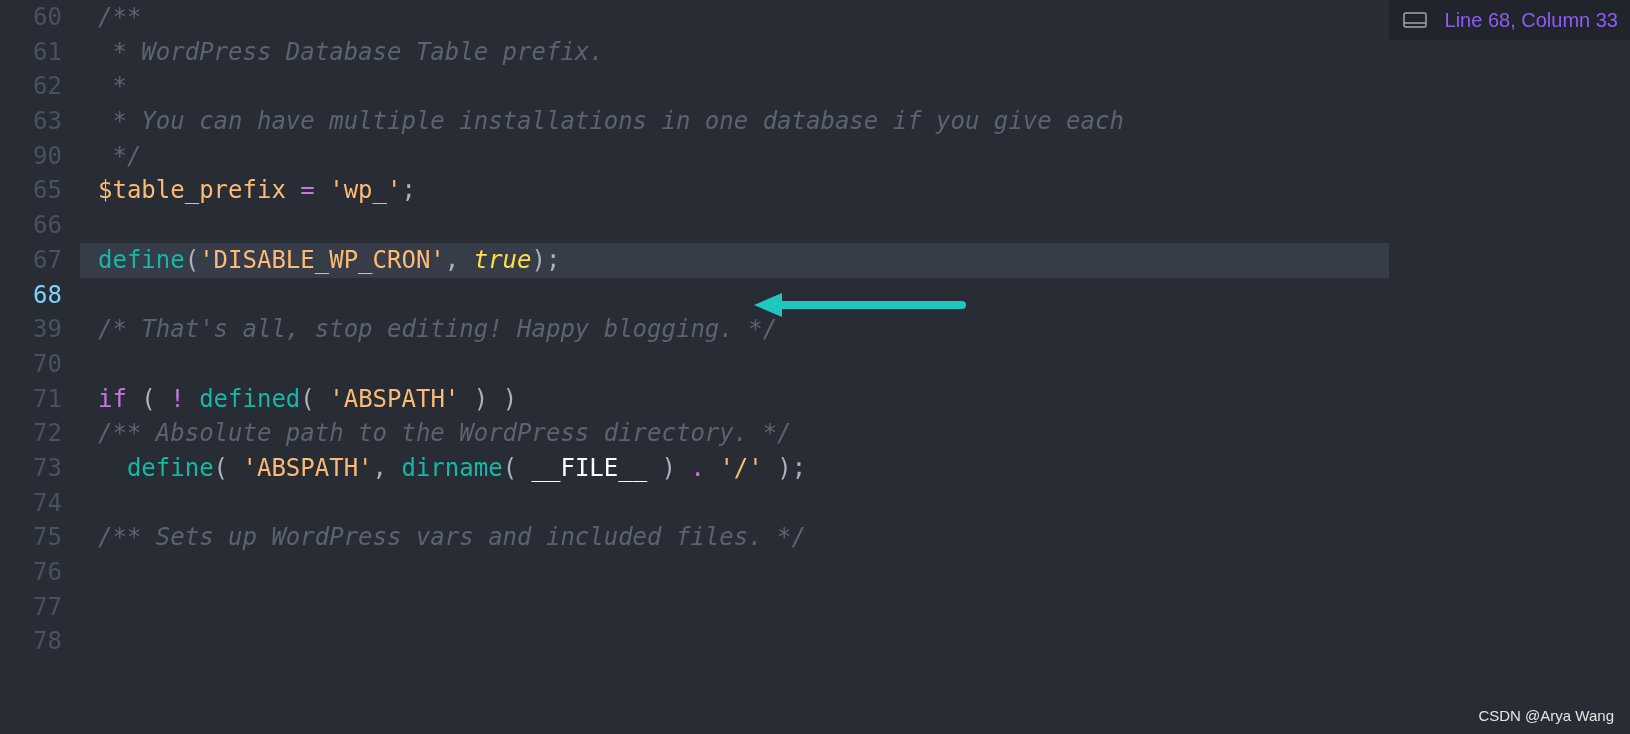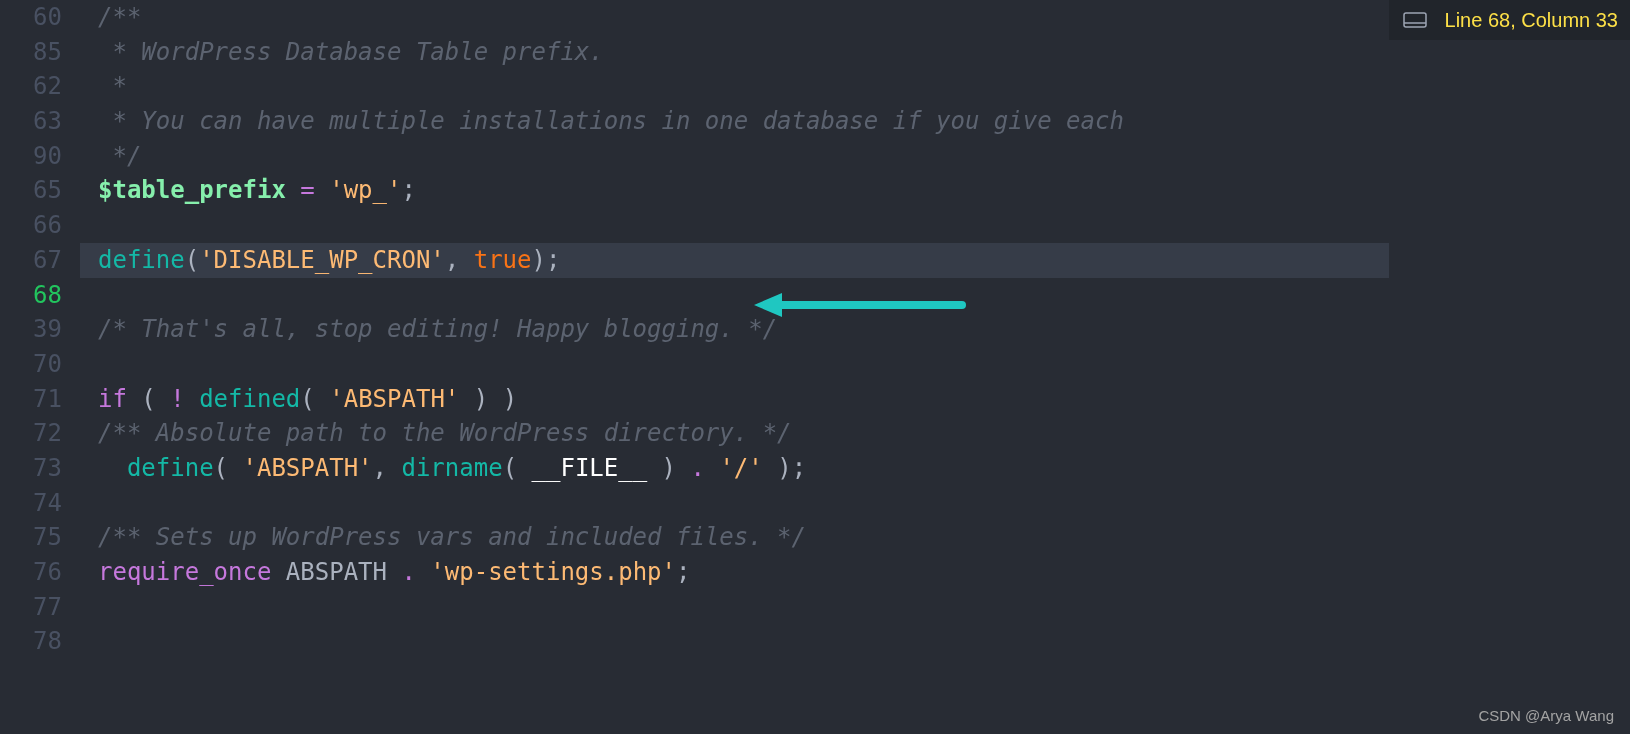--- a/index.html
+++ b/index.html
@@ -32,21 +32,21 @@
       padding-right: 18px;
       color: #495162;
       user-select: none;
       line-height: 34.7px;
       font-size: 24px;
     }
     .gutter .line-num {
       height: 34.7px;
     }
     .gutter .line-num.active {
-      color: #22c55e;
+      color: #7dd3fc;
     }
     .code {
       flex: 1;
       padding-left: 18px;
       line-height: 34.7px;
       font-size: 24px;
       position: relative;
     }
     .code-line {
       height: 34.7px;
@@ -57,76 +57,76 @@
       content: '';
       position: absolute;
       left: -98px;
       right: 0;
       top: 0;
       bottom: 0;
       background: rgba(95, 107, 131, 0.25);
       z-index: -1;
     }
     .comment { color: #5c6370; font-style: italic; }
-    .variable { color: #86efac; font-weight: bold; }
+    .variable { color: #fdba74; }
     .string { color: #fdba74; }
     .keyword { color: #c678dd; }
     .function-call { color: #14b8a6; }
-    .constant { color: #f97316; }
+    .constant { color: #fde047; font-style: italic; }
     .constant-magic { color: #ffffff; }
     .punct { color: #abb2bf; }
     .default { color: #abb2bf; }
     
     .arrow {
       position: absolute;
       left: 672px;
       top: 290px;
       pointer-events: none;
       z-index: 10;
     }
     
     .status-bar {
       height: 40px;
       background: #21252b;
       display: flex;
       align-items: center;
       padding: 0 12px;
-      color: #fde047;
+      color: #8b5cf6;
       font-size: 20px;
       font-family: -apple-system, BlinkMacSystemFont, 'Segoe UI', sans-serif;
     }
     .status-icon {
       width: 28px;
       height: 20px;
       margin-right: 16px;
       display: flex;
       align-items: center;
       justify-content: center;
     }
     .status-icon svg {
       width: 24px;
       height: 16px;
     }
     .watermark {
       position: absolute;
       right: 16px;
       bottom: 10px;
-      color: #a3a3a3;
+      color: #e5e5e5;
       font-size: 15px;
       font-family: -apple-system, BlinkMacSystemFont, 'Segoe UI', sans-serif;
     }
   </style>
 </head>
 <body>
 
 <div class="editor">
   <div class="code-area">
     <div class="gutter">
         <div class="line-num">60</div>
-        <div class="line-num">85</div>
+        <div class="line-num">61</div>
         <div class="line-num">62</div>
         <div class="line-num">63</div>
         <div class="line-num">90</div>
         <div class="line-num">65</div>
         <div class="line-num">66</div>
         <div class="line-num">67</div>
         <div class="line-num active">68</div>
         <div class="line-num">39</div>
         <div class="line-num">70</div>
         <div class="line-num">71</div>
@@ -148,21 +148,20 @@
         <div class="code-line"></div>
         <div class="code-line highlighted"><span class="function-call">define</span><span class="punct">(</span><span class="string">'DISABLE_WP_CRON'</span><span class="punct">, </span><span class="constant">true</span><span class="punct">);</span></div>
         <div class="code-line"></div>
         <div class="code-line"><span class="comment">/* That's all, stop editing! Happy blogging. */</span></div>
         <div class="code-line"></div>
         <div class="code-line"><span class="keyword">if</span><span class="default"> </span><span class="punct">( </span><span class="keyword">!</span><span class="default"> </span><span class="function-call">defined</span><span class="punct">( </span><span class="string">'ABSPATH'</span><span class="punct"> ) )</span></div>
         <div class="code-line"><span class="comment">/** Absolute path to the WordPress directory. */</span></div>
         <div class="code-line"><span class="default">  </span><span class="function-call">define</span><span class="punct">( </span><span class="string">'ABSPATH'</span><span class="punct">, </span><span class="function-call">dirname</span><span class="punct">( </span><span class="constant-magic">__FILE__</span><span class="punct"> ) </span><span class="keyword">.</span><span class="punct"> </span><span class="string">'/'</span><span class="punct"> );</span></div>
         <div class="code-line"></div>
         <div class="code-line"><span class="comment">/** Sets up WordPress vars and included files. */</span></div>
-        <div class="code-line"><span class="keyword">require_once</span><span class="default"> </span><span class="default">ABSPATH</span><span class="default"> </span><span class="keyword">.</span><span class="default"> </span><span class="string">'wp-settings.php'</span><span class="punct">;</span></div>
         <div class="code-line"></div>
         <svg class="arrow" width="220" height="30" viewBox="0 0 220 30">
         <line x1="28" y1="15" x2="210" y2="15" stroke="#1fc7c1" stroke-width="8" stroke-linecap="round"></line>
         <polygon points="2,15 30,3 30,27" fill="#1fc7c1"></polygon>
       </svg>
     </div>
   </div>
   <div class="status-bar">
     <span class="status-icon">
       <svg viewBox="0 0 24 16">

